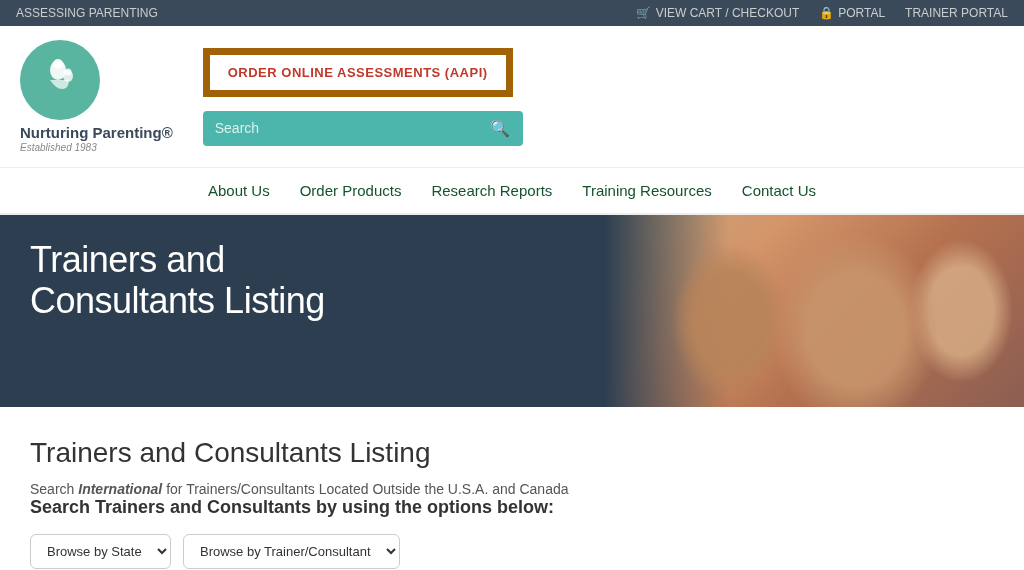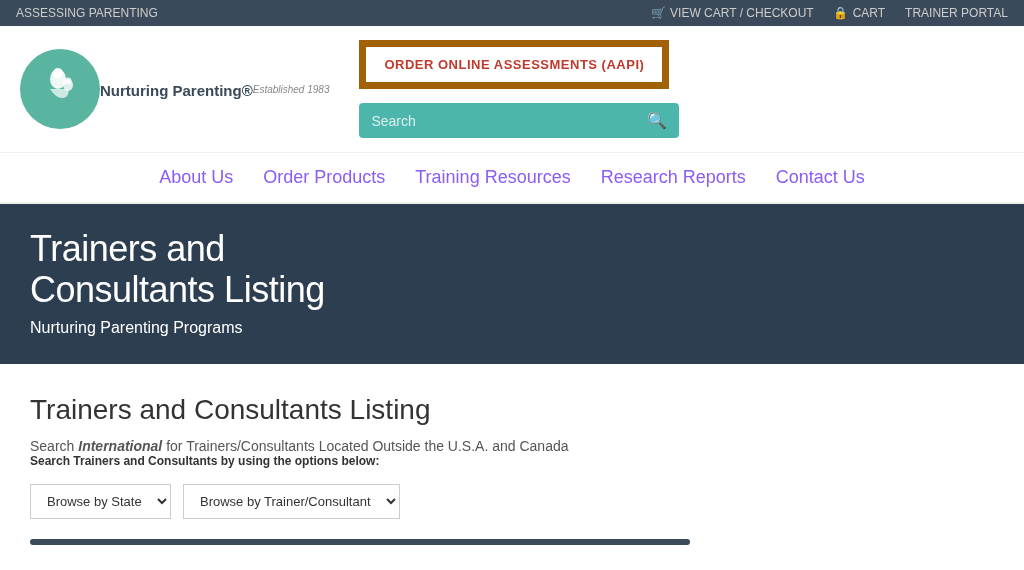--- a/index.html
+++ b/index.html
@@ -28,22 +28,21 @@
     
     .header {
       display: flex;
       align-items: center;
       padding: 14px 20px;
       gap: 30px;
       border-bottom: 1px solid #eee;
     }
     .logo-area {
       display: flex;
-      flex-direction: row;
-      align-items: center;
+      flex-direction: column;
       min-width: 120px;
     }
     .logo-circle {
       width: 80px;
       height: 80px;
       border-radius: 50%;
       background: #5ab5a0;
       display: flex;
       align-items: center;
       justify-content: center;
@@ -115,36 +114,35 @@
       background: #fff;
       display: flex;
       align-items: center;
       justify-content: center;
       padding: 10px 20px;
       gap: 30px;
       border-bottom: 2px solid #eee;
     }
     .nav a {
       text-decoration: none;
-      color: #8b5cf6;
-      font-size: 18px;
+      color: #14532d;
+      font-size: 15px;
       font-weight: 500;
       padding: 4px 0;
     }
 
     
     .hero {
       background: #2c3e50;
       color: #fff;
       display: flex;
       align-items: stretch;
       overflow: hidden;
-      height: 160px;
+      height: 192px;
       position: relative;
-      flex-direction: column;
     }
     .hero-text {
       padding: 24px 30px;
       z-index: 2;
       flex: 1;
     }
     .hero-text h1 {
       font-size: 36px;
       font-weight: 300;
       line-height: 1.15;
@@ -189,34 +187,34 @@
     .content .subtitle {
       font-size: 14px;
       color: #555;
       margin-bottom: 0;
     }
     .content .subtitle em {
       font-style: italic;
       font-weight: bold;
     }
     .content .search-label {
-      font-size: 12px;
+      font-size: 18px;
       font-weight: bold;
       color: #333;
       margin-bottom: 16px;
     }
     .dropdowns {
       display: flex;
       gap: 12px;
       margin-bottom: 20px;
     }
     .dropdowns select {
       padding: 8px 12px;
       border: 1px solid #ccc;
-      border-radius: 0;
+      border-radius: 6px;
       font-size: 13px;
       color: #333;
       background: #fff;
       cursor: pointer;
       appearance: auto;
     }
     .progress-bar-container {
       width: 660px;
       height: 6px;
       background: #eee;
@@ -236,21 +234,21 @@
 <div class="top-bar">
   <a class="assessing">
     <span>ASSESSING PARENTING</span>
   </a>
   <a>
     <span>🛒</span>
     <span>VIEW CART / CHECKOUT</span>
   </a>
   <a>
     <span>🔒</span>
-    <span>CART</span>
+    <span>PORTAL</span>
   </a>
   <a>
     <span>TRAINER PORTAL</span>
   </a>
 </div>
 
 <div class="header">
   <div class="logo-area">
     <div class="logo-circle">
       <svg viewBox="0 0 60 60">
@@ -272,29 +270,28 @@
     <div class="search-bar">
       <input type="text" placeholder="Search" style="">
       <button class="search-icon-btn">🔍</button>
     </div>
   </div>
 </div>
 
 <nav class="nav">
   <a>About Us</a>
   <a>Order Products</a>
+  <a>Research Reports</a>
   <a>Training Resources</a>
-  <a>Research Reports</a>
   <a>Contact Us</a>
 </nav>
 
 <div class="hero">
   <div class="hero-text">
     <h1>Trainers and<br>Consultants Listing</h1>
-    <p>Nurturing Parenting Programs</p>
   </div>
   <div class="hero-image"></div>
 </div>
 
 <div class="content">
   <h2>Trainers and Consultants Listing</h2>
   <p class="subtitle">
     <span>Search </span><em>International</em><span> for Trainers/Consultants Located Outside the U.S.A. and Canada</span>
   </p>
   <p class="search-label">Search Trainers and Consultants by using the options below:</p>

